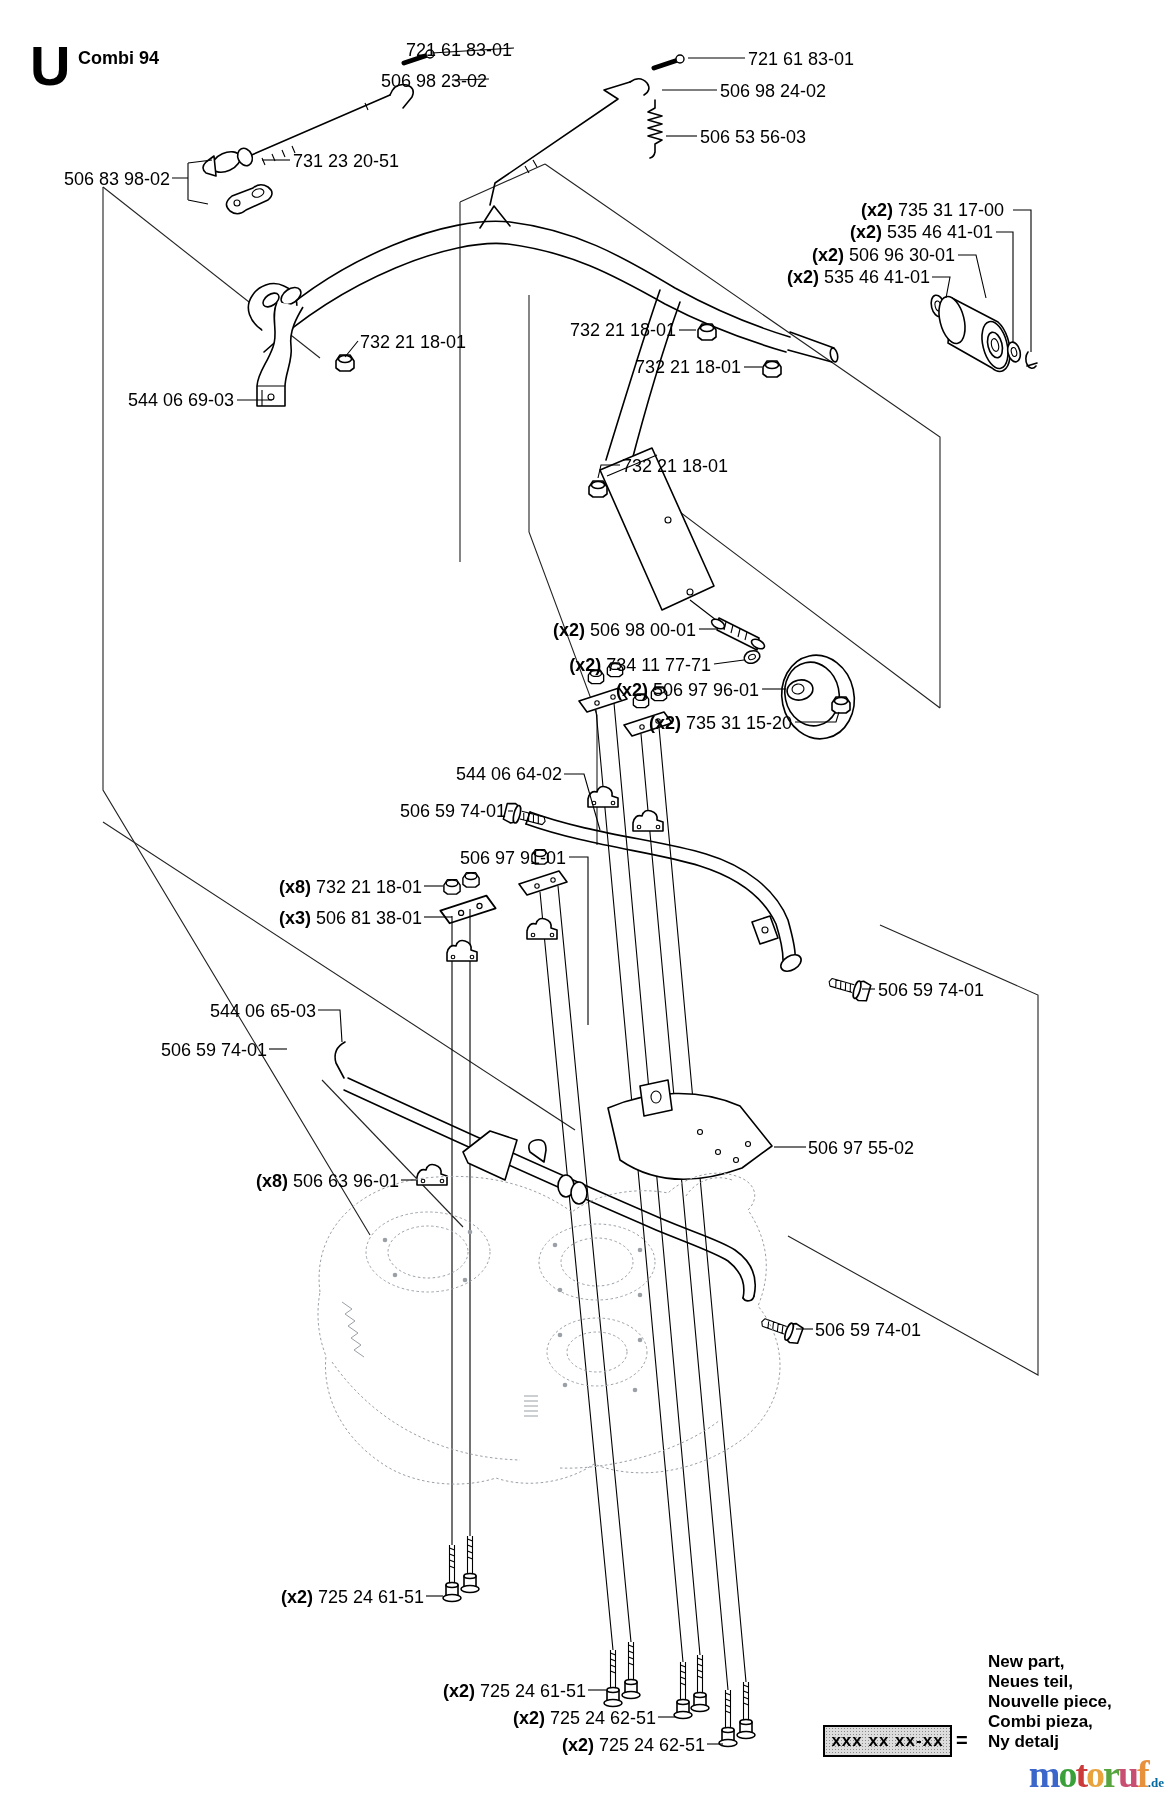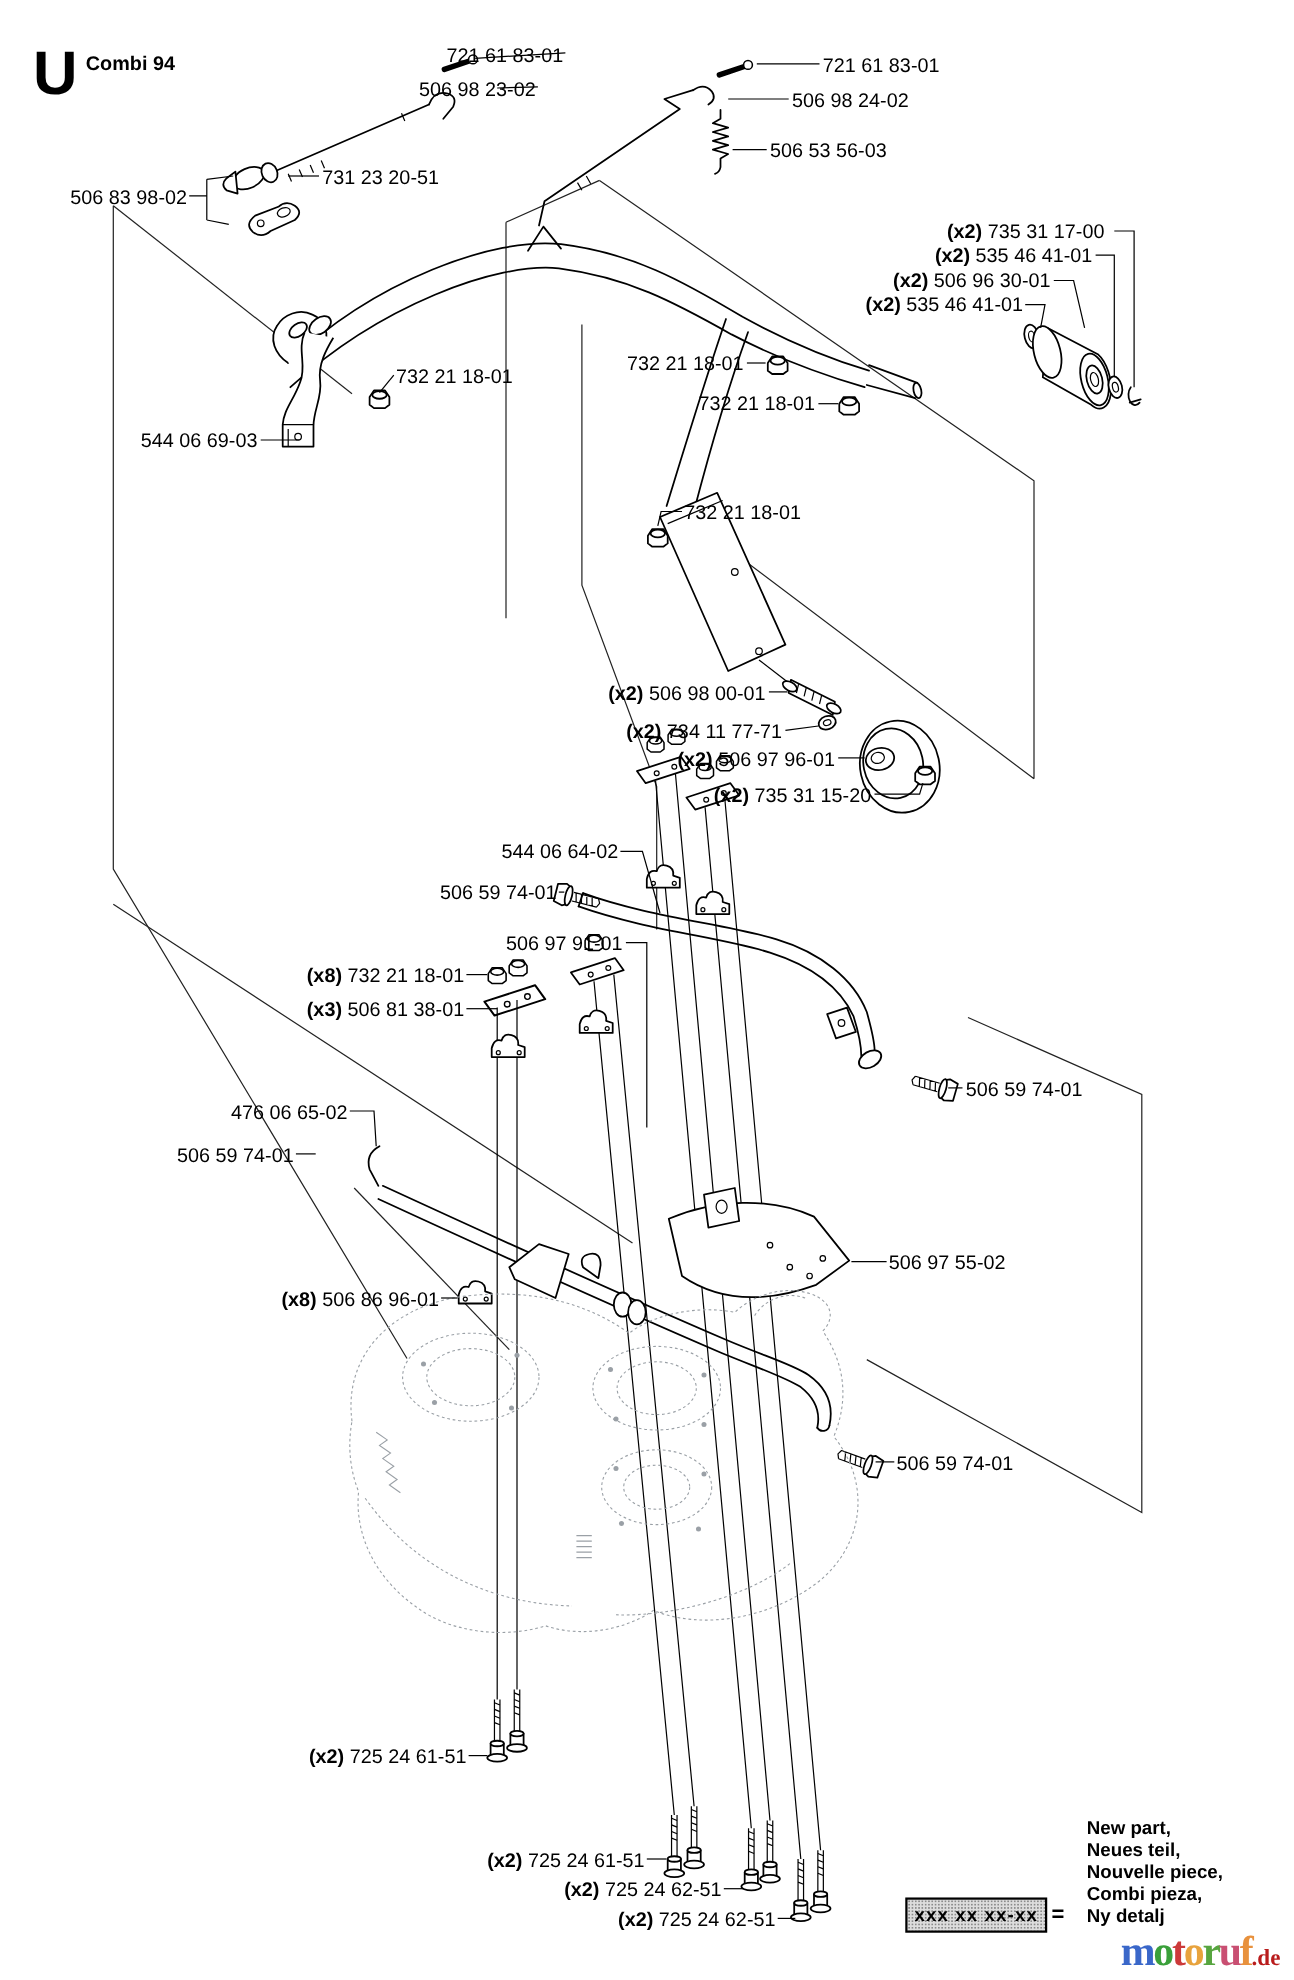--- a/index.html
+++ b/index.html
@@ -18,21 +18,21 @@
   #sec-letter{position:absolute;left:30px;top:38px;font-size:56px;line-height:56px;font-weight:bold;}
   #model{position:absolute;left:78px;top:48px;font-size:18px;font-weight:bold;}
   #legend{position:absolute;left:988px;top:1652px;font-size:17px;line-height:20px;font-weight:bold;}
   #newbox{position:absolute;left:823px;top:1725px;width:125px;height:28px;border:2px solid #000;
           font-size:17px;font-weight:bold;text-align:center;line-height:28px;letter-spacing:1px;
           background-color:#ddd;
           background-image:radial-gradient(#8b8b8b 0.8px, transparent 0.9px);background-size:3px 3px;}
   #equals{position:absolute;left:956px;top:1729px;font-size:20px;font-weight:bold;}
   #brand{position:absolute;right:12px;top:1752px;font-family:"Liberation Serif",serif;
          font-weight:bold;font-size:38px;letter-spacing:-2px;}
-  #brand .de{font-size:21px;letter-spacing:0;color:#b91c1c;font-weight:bold;}
+  #brand .de{font-size:13px;letter-spacing:0;color:#0369a1;font-weight:bold;}
 </style>
 </head>
 <body>
 
 <div id="page">
 
 <svg id="art" viewBox="0 0 1176 1800">
 
   <g>
     <path class="pl" d="M103,187 V790 L370,1235"></path>
@@ -311,24 +311,24 @@
   <div class="lbl" style="left:622px;top:455px"><b></b><span>732 21 18-01</span></div>
   <div class="lbl ra" style="right:480px;top:619px"><b>(x2) </b><span>506 98 00-01</span></div>
   <div class="lbl ra" style="right:465px;top:654px"><b>(x2) </b><span>734 11 77-71</span></div>
   <div class="lbl ra" style="right:417px;top:679px"><b>(x2) </b><span>506 97 96-01</span></div>
   <div class="lbl ra" style="right:384px;top:712px"><b>(x2) </b><span>735 31 15-20</span></div>
   <div class="lbl ra" style="right:614px;top:763px"><b></b><span>544 06 64-02</span></div>
   <div class="lbl ra" style="right:670px;top:800px"><b></b><span>506 59 74-01</span></div>
   <div class="lbl ra" style="right:610px;top:847px"><b></b><span>506 97 91-01</span></div>
   <div class="lbl ra" style="right:754px;top:876px"><b>(x8) </b><span>732 21 18-01</span></div>
   <div class="lbl ra" style="right:754px;top:907px"><b>(x3) </b><span>506 81 38-01</span></div>
-  <div class="lbl ra" style="right:860px;top:1000px"><b></b><span>476 06 65-02</span></div>
+  <div class="lbl ra" style="right:860px;top:1000px"><b></b><span>544 06 65-03</span></div>
   <div class="lbl ra" style="right:909px;top:1039px"><b></b><span>506 59 74-01</span></div>
   <div class="lbl" style="left:878px;top:979px"><b></b><span>506 59 74-01</span></div>
-  <div class="lbl ra" style="right:777px;top:1170px"><b>(x8) </b><span>506 86 96-01</span></div>
+  <div class="lbl ra" style="right:777px;top:1170px"><b>(x8) </b><span>506 63 96-01</span></div>
   <div class="lbl" style="left:808px;top:1137px"><b></b><span>506 97 55-02</span></div>
   <div class="lbl" style="left:815px;top:1319px"><b></b><span>506 59 74-01</span></div>
   <div class="lbl ra" style="right:752px;top:1586px"><b>(x2) </b><span>725 24 61-51</span></div>
   <div class="lbl ra" style="right:590px;top:1680px"><b>(x2) </b><span>725 24 61-51</span></div>
   <div class="lbl ra" style="right:520px;top:1707px"><b>(x2) </b><span>725 24 62-51</span></div>
   <div class="lbl ra" style="right:471px;top:1734px"><b>(x2) </b><span>725 24 62-51</span></div>
 
   <div id="legend">
     <div>New part,</div>
     <div>Neues teil,</div>

